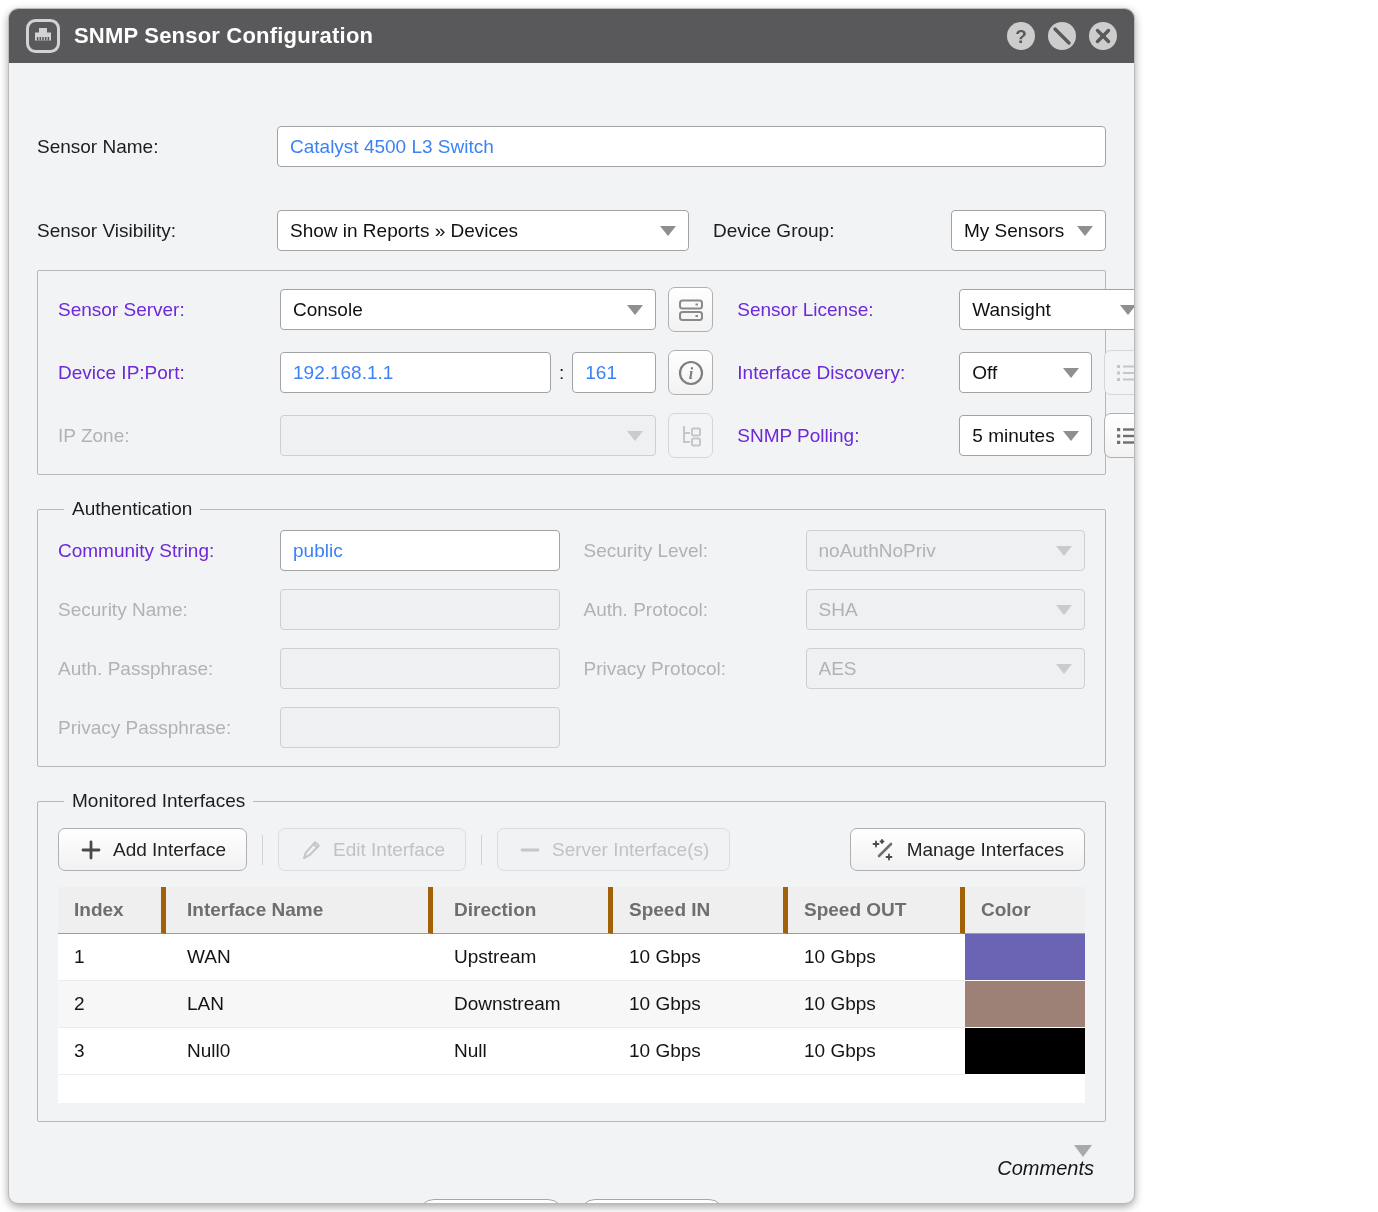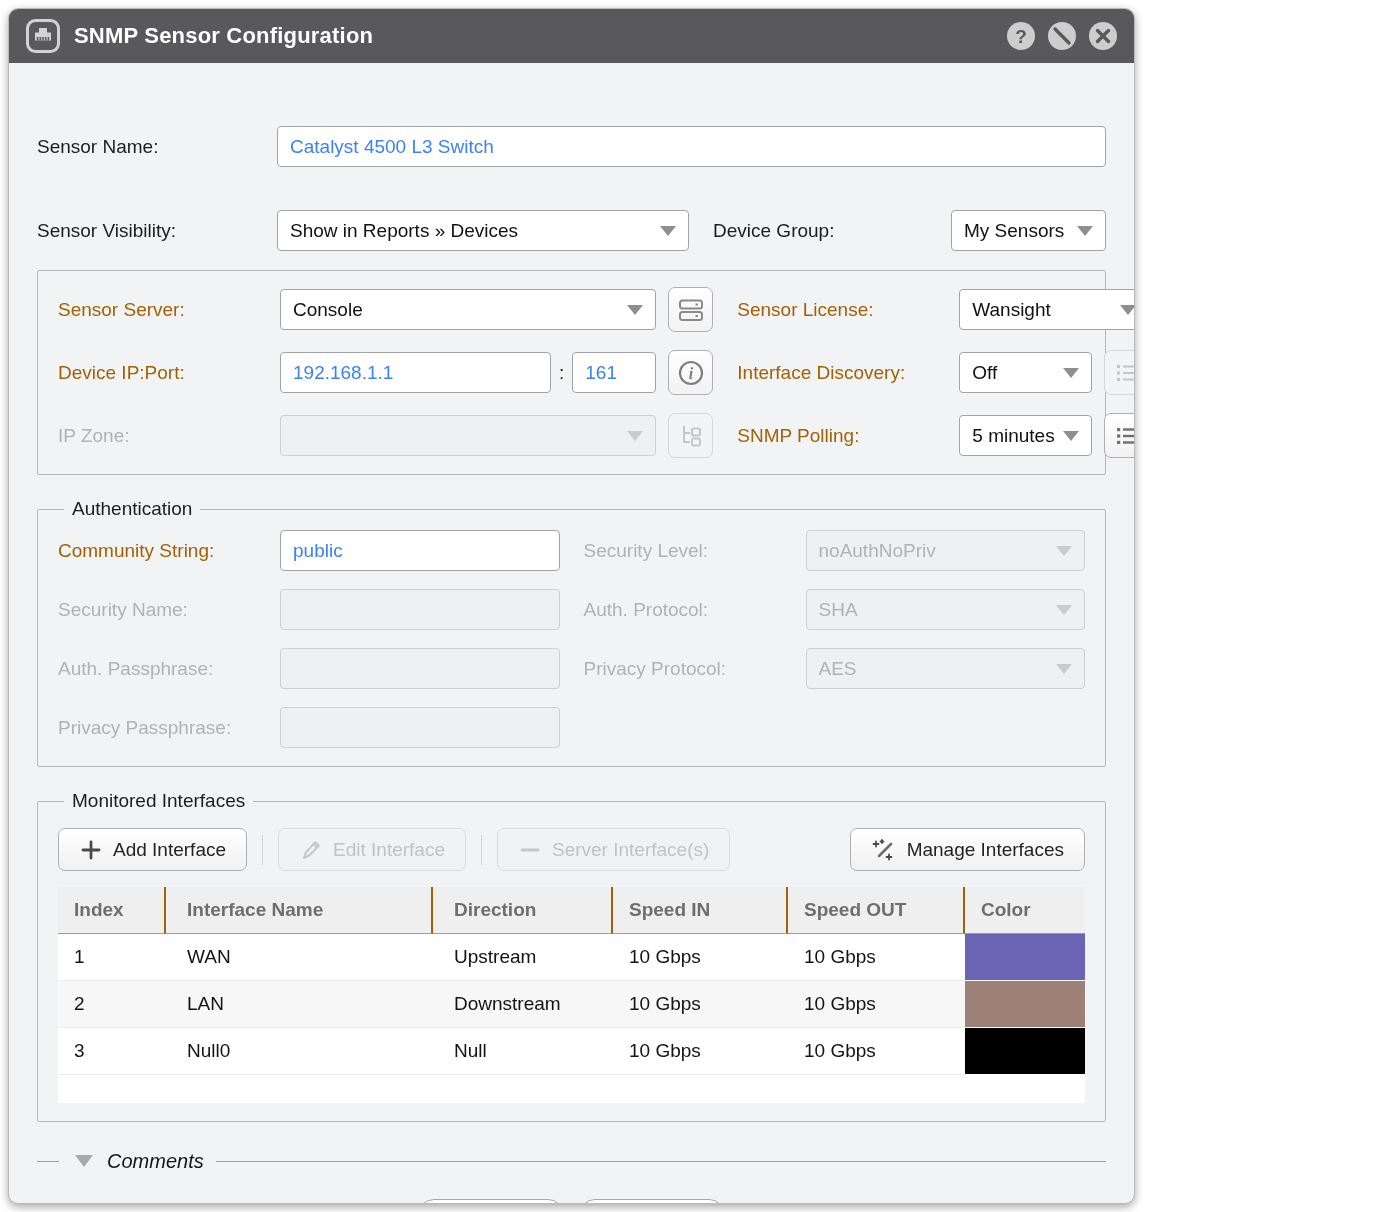--- a/index.html
+++ b/index.html
@@ -30,45 +30,45 @@
   .dd.dis { background:#eef0f1; border-color:#cfcfd2; color:#b2b2b6; cursor:default; }
   .dd.dis .dd-arrow { border-top-color:#c9cccd; }
   
   .side-btn { width:45px; height:45px; flex:0 0 45px; margin-left:12px; border:1px solid #b0b0b3; border-radius:7px;
     background:linear-gradient(#ffffff,#f2f2f2); display:flex; align-items:center; justify-content:center; cursor:pointer; }
   .side-btn.dis { border-color:#d6d6d8; background:#f3f4f5; cursor:default; }
   
   .groupbox { border:1px solid #b7b7ba; border-radius:2px; padding:16px 20px; margin-bottom:23px; }
   .grid2 { display:grid; grid-template-columns:1fr 1fr; column-gap:24px; row-gap:18px; }
   .cell { display:flex; align-items:center; }
-  .g-lbl { width:222px; flex:0 0 222px; font-size:19px; color:#a16207; }
+  .g-lbl { width:222px; flex:0 0 222px; font-size:19px; color:#6d28d9; }
   .g-lbl.dis { color:#b2b2b6; }
   fieldset.fs { border:1px solid #b7b7ba; border-radius:2px; padding:10px 20px 18px 20px; margin-bottom:23px; }
   fieldset.fs legend { font-size:19px; color:#1d1d1f; padding:0 8px; margin-left:6px; }
   
   .toolbar { display:flex; align-items:center; margin:6px 0 16px 0; }
   .tb-btn { height:43px; border:1px solid #b0b0b3; border-radius:7px; background:linear-gradient(#ffffff,#f1f1f1);
     display:flex; align-items:center; padding:0 20px; font-size:19px; color:#232323; cursor:pointer; }
   .tb-btn svg { margin-right:10px; }
   .tb-btn.dis { border-color:#dcdcde; background:#f1f2f3; color:#c2c2c5; cursor:default; }
   .tb-sep { width:1px; height:30px; background:#d2d2d4; margin:0 15px; }
   
   .grid-table { margin-top:2px; }
   .tr { display:grid; grid-template-columns:108px 1fr 180px 175px 177px 120px; }
   .th { background:#efefef; font-size:19px; font-weight:bold; color:#6e6e71; padding:12px 0 12px 16px;
-    border-right:2px solid #a16207; border-bottom:1px solid #9d9da0; }
+    border-right:5px solid #a16207; border-bottom:1px solid #9d9da0; }
   .th:last-child { border-right:none; }
   .th.name-col, .td.name-col { padding-left:21px; }
   .th.dir-col, .td.dir-col { padding-left:21px; }
   .td { background:#fff; font-size:19px; color:#141414; padding:12px 0 12px 16px; border-bottom:1px solid #ececee; }
   .tr.alt .td { background:#f7f7f8; }
   .td.swatch { padding:0; border-bottom:1px solid #fff; }
   .table-footer { height:28px; background:#fff; }
   
-  .comments-row { display:flex; align-items:center; margin:14px 0 22px 0; height:32px; }
+  .comments-row { display:flex; align-items:flex-end; margin:14px 0 22px 0; height:32px;flex-direction:column; }
   .c-line { height:1px; background:#a2a2a4; }
   .c-line.short { width:22px; }
   .c-line.long { flex:1; }
   .c-tri { width:0; height:0; border-left:9px solid transparent; border-right:9px solid transparent;
     border-top:12px solid #a9a9ac; margin:0 14px 0 16px; cursor:pointer; }
   .c-label { font-size:20px; font-style:italic; color:#161616; margin-right:12px; }
   
   .footer { display:flex; justify-content:center; gap:15px; margin-top:10px; }
   .ft-btn { height:45px; min-width:146px; border:1px solid #a7a7aa; border-radius:16px;
     background:linear-gradient(#ffffff,#ececec); display:flex; align-items:center; justify-content:center;

